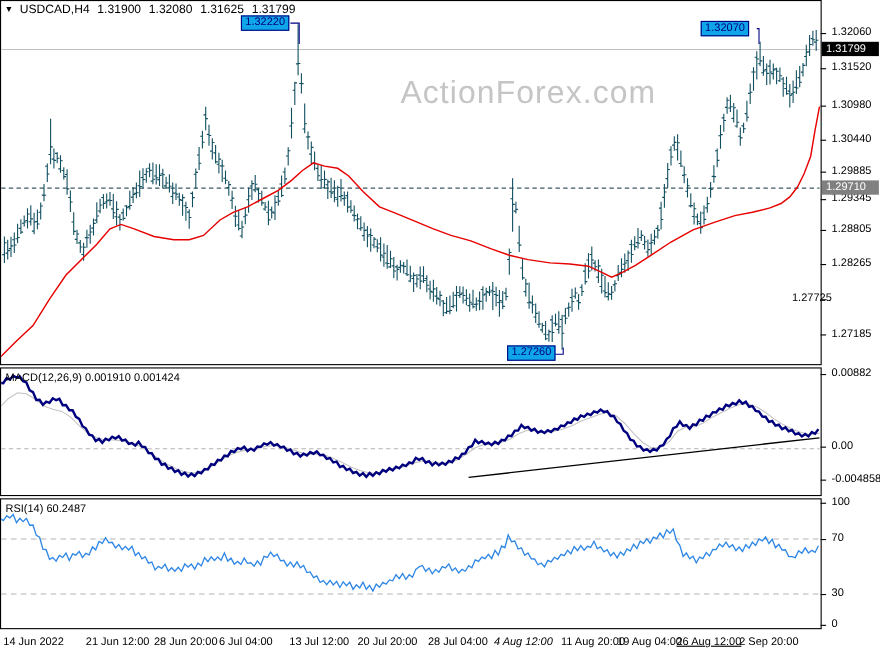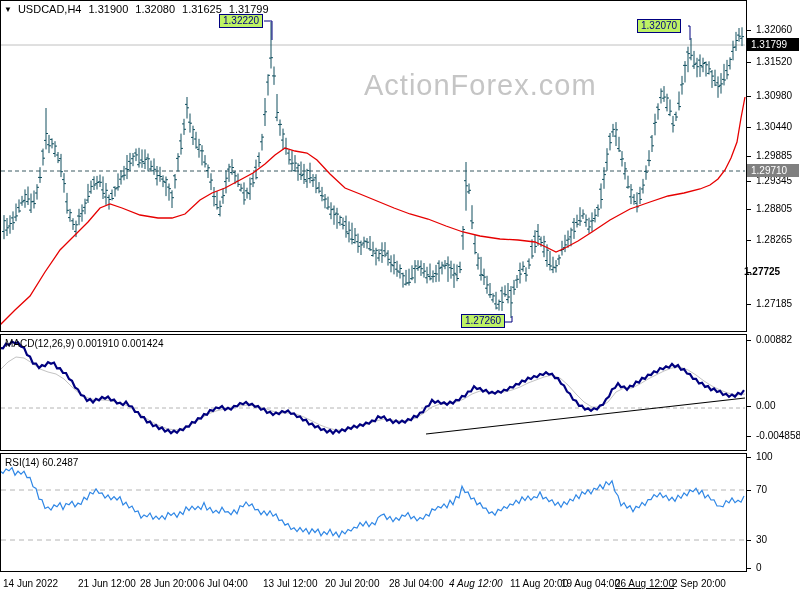--- a/index.html
+++ b/index.html
@@ -5,21 +5,21 @@
   html,body{margin:0;padding:0;background:#fff;}
   #screen{position:relative;width:800px;height:600px;background:#ffffff;overflow:hidden;
           font-family:"Liberation Sans","DejaVu Sans",sans-serif;}
   .pane{position:absolute;left:0;width:747px;border:1px solid #000;box-sizing:border-box;background:#fff;overflow:hidden;}
   .pane svg{position:absolute;left:0;top:0;}
   .chart-title{position:absolute;left:4px;top:3px;font-size:11px;color:#000;white-space:nowrap;z-index:5;}
   .chart-title .tri{font-size:8px;margin-right:6px;vertical-align:1px;}
   .chart-title span.num{margin-left:7px;}
   .ind-label{position:absolute;left:4px;top:3px;font-size:10px;color:#000;white-space:nowrap;z-index:5;text-align:right;}
   .watermark{position:absolute;left:363px;top:68px;font-size:29px;color:#c5c5c5;letter-spacing:1px;z-index:1;}
-  .annot{position:absolute;border:1px solid #000080;color:#000080;background:#bef264;font-size:10px;
+  .annot{position:absolute;border:1px solid #000080;color:#000080;background:#0ea5e9;font-size:10px;
          line-height:12px;padding:0 3px;z-index:6;white-space:nowrap;}
   .axis-label{position:absolute;font-size:10px;color:#000;white-space:nowrap;}
   .axis-tickmark{position:absolute;width:5px;height:1px;background:#000;}
   .price-box{position:absolute;left:747px;width:52px;height:13px;font-size:10px;line-height:13px;
              padding-left:4px;box-sizing:border-box;color:#fff;z-index:6;}
   .time-label{position:absolute;top:578px;font-size:10px;color:#000;white-space:nowrap;}
 </style>
 </head>
 <body>
 
@@ -81,21 +81,21 @@
     <div class="axis-label" style="left: 756px; top: 121px;">1.30440</div>
     <div class="axis-tickmark" style="left: 746px; top: 156px;"></div>
     <div class="axis-label" style="left: 756px; top: 150px;">1.29885</div>
     <div class="axis-tickmark" style="left: 746px; top: 181px;"></div>
     <div class="axis-label" style="left: 756px; top: 175px;">1.29345</div>
     <div class="axis-tickmark" style="left: 746px; top: 209px;"></div>
     <div class="axis-label" style="left: 756px; top: 203px;">1.28805</div>
     <div class="axis-tickmark" style="left: 746px; top: 240px;"></div>
     <div class="axis-label" style="left: 756px; top: 234px;">1.28265</div>
     <div class="axis-tickmark" style="left: 746px; top: 272px;"></div>
-    <div class="axis-label" style="left: 744px; top: 266px; font-weight: bold;">1.27725</div>
+    <div class="axis-label" style="left: 720px; top: 266px;">1.27725</div>
     <div class="axis-tickmark" style="left: 746px; top: 304px;"></div>
     <div class="axis-label" style="left: 756px; top: 298px;">1.27185</div>
     <div class="axis-tickmark" style="left: 746px; top: 340px;"></div>
     <div class="axis-label" style="left: 756px; top: 334px;">0.00882</div>
     <div class="axis-tickmark" style="left: 746px; top: 406px;"></div>
     <div class="axis-label" style="left: 756px; top: 400px;">0.00</div>
     <div class="axis-tickmark" style="left: 746px; top: 436px;"></div>
     <div class="axis-label" style="left: 756px; top: 430px;">-0.004858</div>
     <div class="axis-tickmark" style="left: 746px; top: 457px;"></div>
     <div class="axis-label" style="left: 756px; top: 451px;">100</div>

